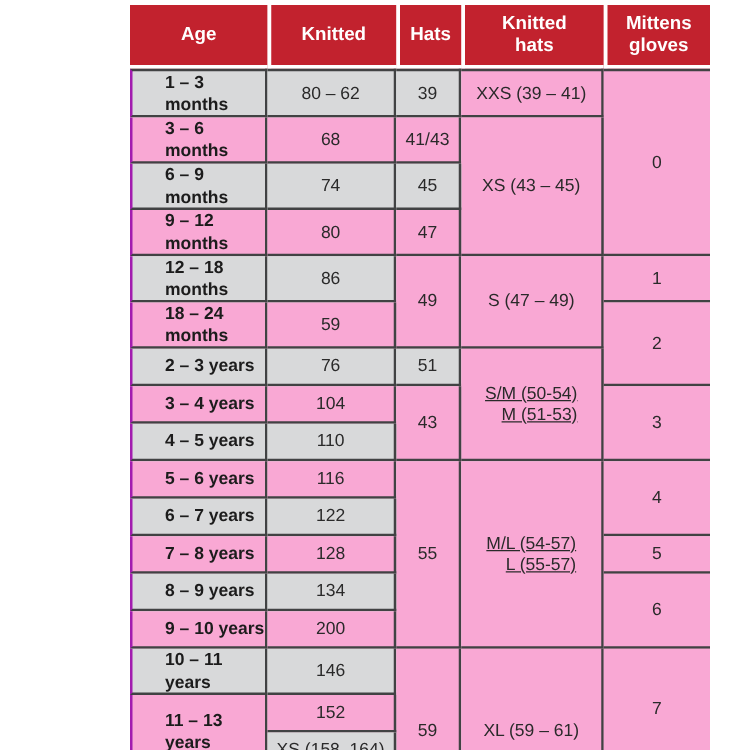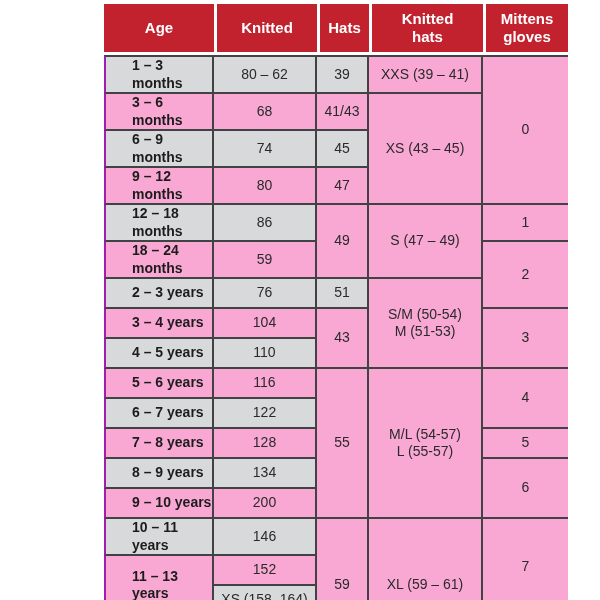--- a/index.html
+++ b/index.html
@@ -60,21 +60,22 @@
     font-weight: bold;
     color: #1c1c1c;
     border-left: 2px solid #a21caf;
   }
   td.g   { background: #d8d9da; }
   td.mit { border-right: none; }
   td.bot { border-bottom: 2px solid #a0a4a6; }
   span.mlb {
     display: inline-block;
     white-space: pre-line;
-    text-align: center;
+    text-align: right;
+    text-decoration: underline;
   }
 </style>
 </head>
 <body>
 
 <div class="canvas">
   <table class="size-table">
     <colgroup>
       <col class="w-age">
         <col class="w-clo">

